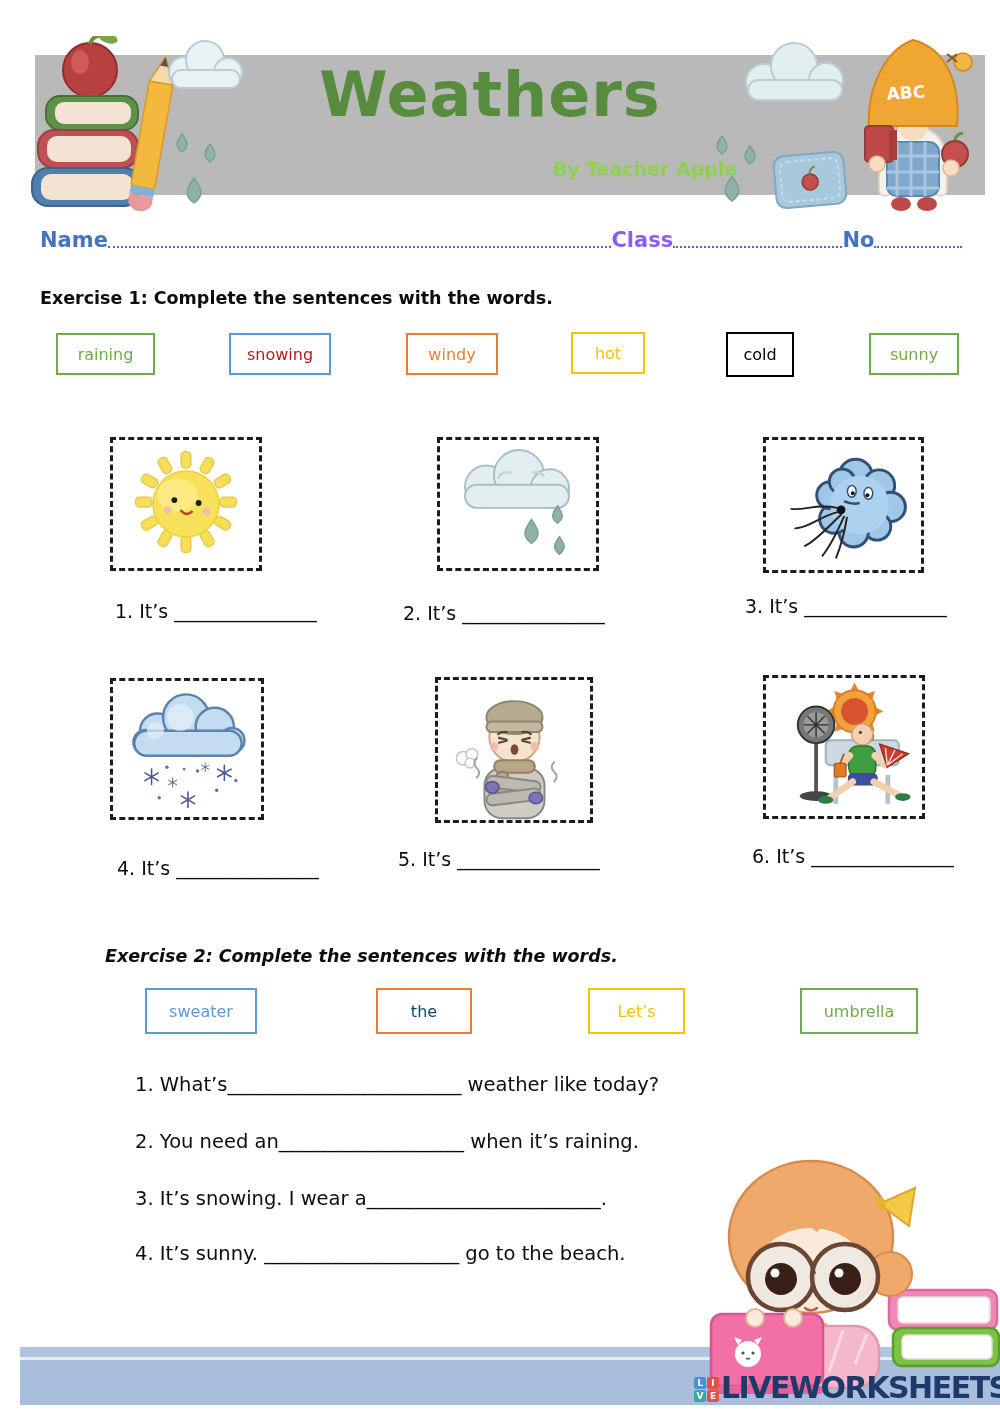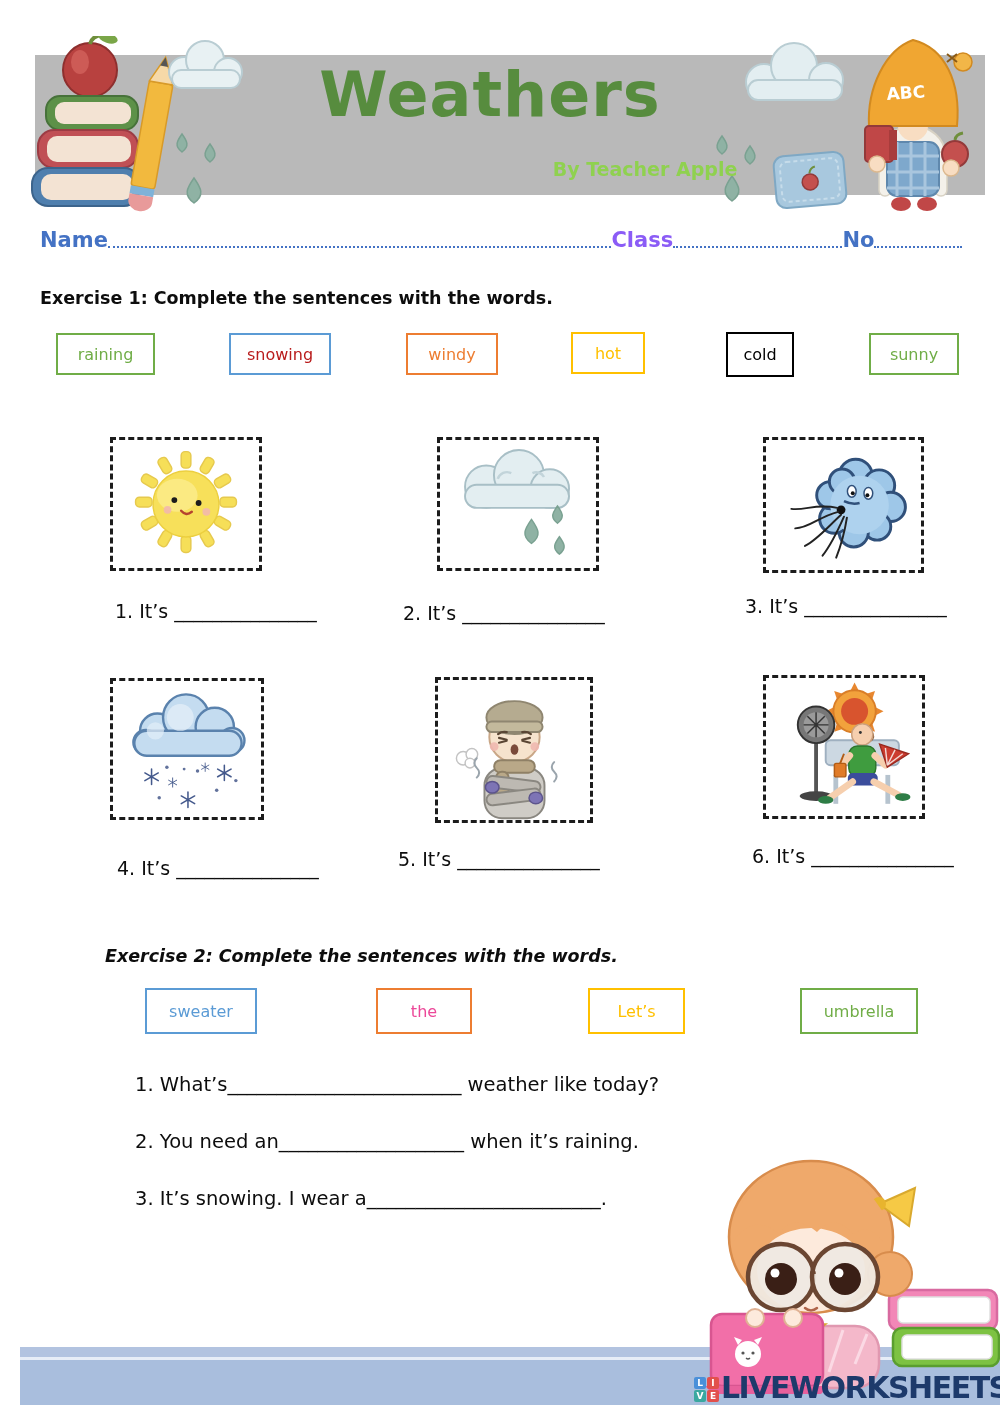--- a/index.html
+++ b/index.html
@@ -337,27 +337,28 @@
     </svg>
   </div>
 
   <div class="cap" style="left:117px;top:857px;">4. It’s _______________</div>
   <div class="cap" style="left:398px;top:848px;">5. It’s _______________</div>
   <div class="cap" style="left:752px;top:845px;">6. It’s _______________</div>
 
   <div class="exheading" style="left:105px;top:946px;font-style:italic;">Exercise 2: Complete the sentences with the words.</div>
 
   <div class="wbox" style="left: 145px; top: 988px; width: 108px; height: 42px; color: rgb(91, 155, 213); border-color: rgb(91, 155, 213);">sweater</div>
-  <div class="wbox" style="left: 376px; top: 988px; width: 92px; height: 42px; color: #ec4899; border-color: rgb(237, 125, 49);">the</div>
+  <div class="wbox" style="left: 376px; top: 988px; width: 92px; height: 42px; color: #0c4a6e; border-color: rgb(237, 125, 49);">the</div>
   <div class="wbox" style="left: 588px; top: 988px; width: 93px; height: 42px; color: rgb(255, 192, 0); border-color: rgb(255, 192, 0);">Let’s</div>
   <div class="wbox" style="left: 800px; top: 988px; width: 114px; height: 42px; color: rgb(112, 173, 71); border-color: rgb(112, 173, 71);">umbrella</div>
 
   <div class="sent" style="left:135px;top:1073px;">1. What’s________________________ weather like today?</div>
   <div class="sent" style="left:135px;top:1130px;">2. You need an___________________ when it’s raining.</div>
   <div class="sent" style="left:135px;top:1187px;">3. It’s snowing. I wear a________________________.</div>
+  <div class="sent" style="left:135px;top:1242px;">4. It’s sunny. ____________________ go to the beach.</div>
 
   <div class="footbar">
     <div class="fb1"></div>
       <div class="fb2"></div>
     <div class="fb3" style="background-color: rgb(169, 190, 221);"></div>
   </div>
 
   <svg class="girl" viewBox="0 0 307 252">
     <rect x="196" y="148" width="108" height="40" rx="9" fill="#f287b7" stroke="#d86aa0" stroke-width="2.5"></rect>
     <rect x="205" y="155" width="92" height="26" rx="5" fill="#fff" stroke="#e0e0e0" stroke-width="1.5"></rect>

